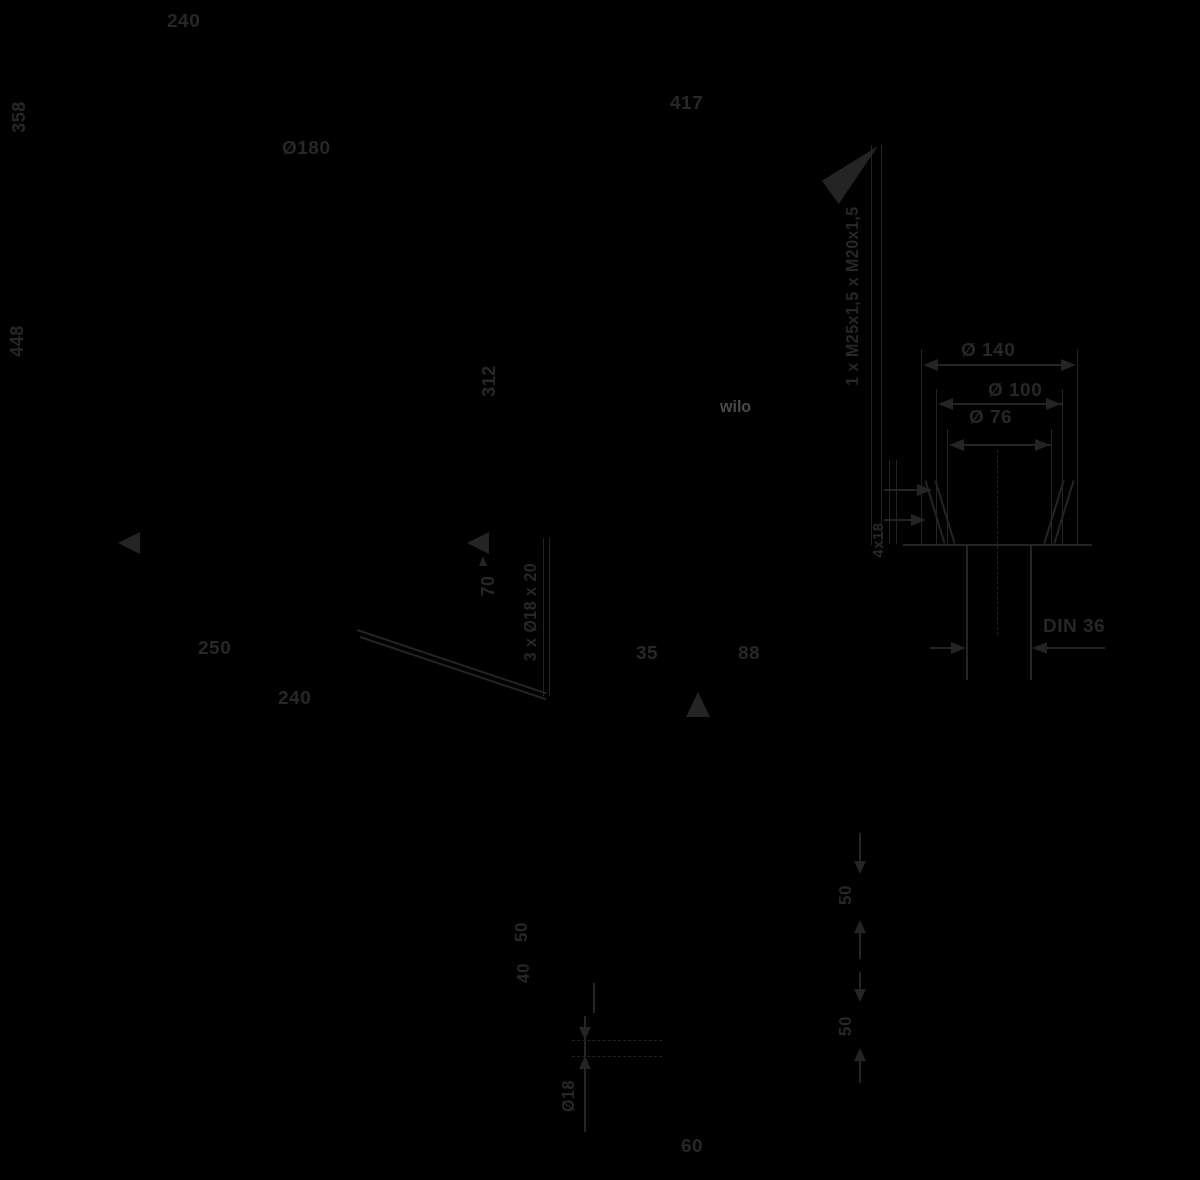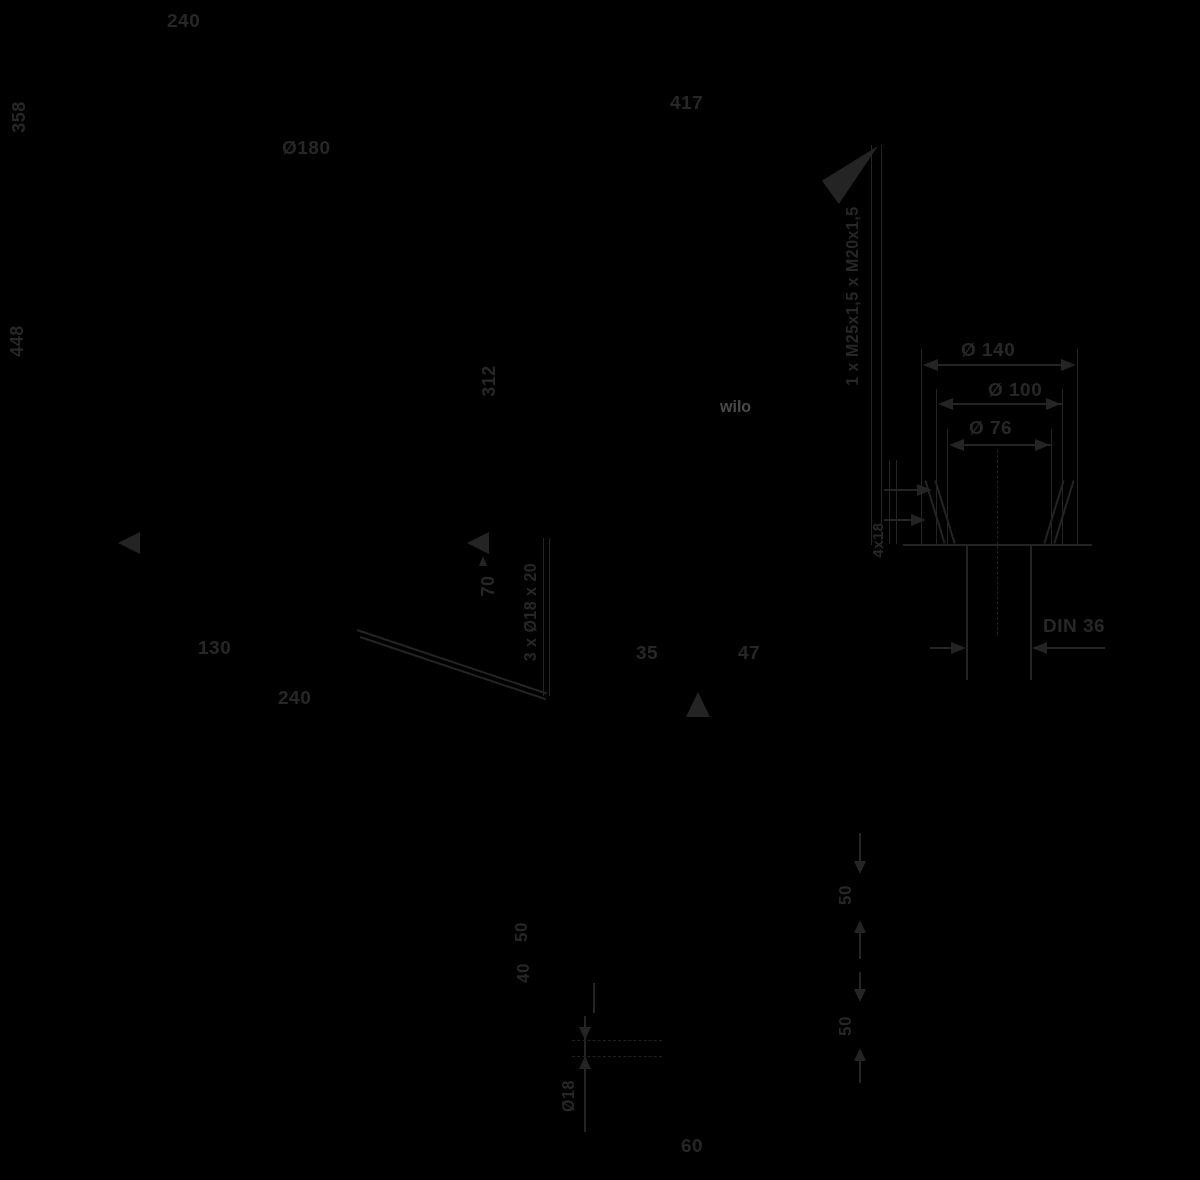--- a/index.html
+++ b/index.html
@@ -37,26 +37,26 @@
 </head>
 <body>
 
 <div class="stage">
 
   <span class="lbl" style="left:167px;top:11px">240</span>
   <span class="lbl" style="left:282px;top:138px">Ø180</span>
   <span class="lbl" style="left:670px;top:93px">417</span>
   <span class="lbl" style="left:961px;top:340px">Ø 140</span>
   <span class="lbl" style="left:988px;top:380px">Ø 100</span>
-  <span class="lbl" style="left:969px;top:418px">Ø 76</span>
+  <span class="lbl" style="left:969px;top:407px">Ø 76</span>
   <span class="lbl" style="left:1043px;top:616px">DIN 36</span>
-  <span class="lbl" style="left:198px;top:638px">130</span>
+  <span class="lbl" style="left:198px;top:638px">250</span>
   <span class="lbl" style="left:278px;top:688px">240</span>
   <span class="lbl" style="left:636px;top:643px">35</span>
-  <span class="lbl" style="left:738px;top:643px">47</span>
+  <span class="lbl" style="left:738px;top:643px">88</span>
   <span class="lbl" style="left:681px;top:1136px">60</span>
   <span class="lbl logo" style="left:720px;top:399px">wilo</span>
 
   <span class="lbl rot fs18" style="left:19px;top:117px">358</span>
   <span class="lbl rot fs18" style="left:17px;top:341px">448</span>
   <span class="lbl rot fs18" style="left:489px;top:381px">312</span>
   <span class="lbl rot fs18" style="left:488px;top:586px">70</span>
   <span class="lbl rot fs16" style="left:531px;top:612px">3 x Ø18 x 20</span>
   <span class="lbl rot fs16" style="left:853px;top:296px">1 x M25x1,5 x M20x1,5</span>
   <span class="lbl rot fs15" style="left:877px;top:540px">4x18</span>

